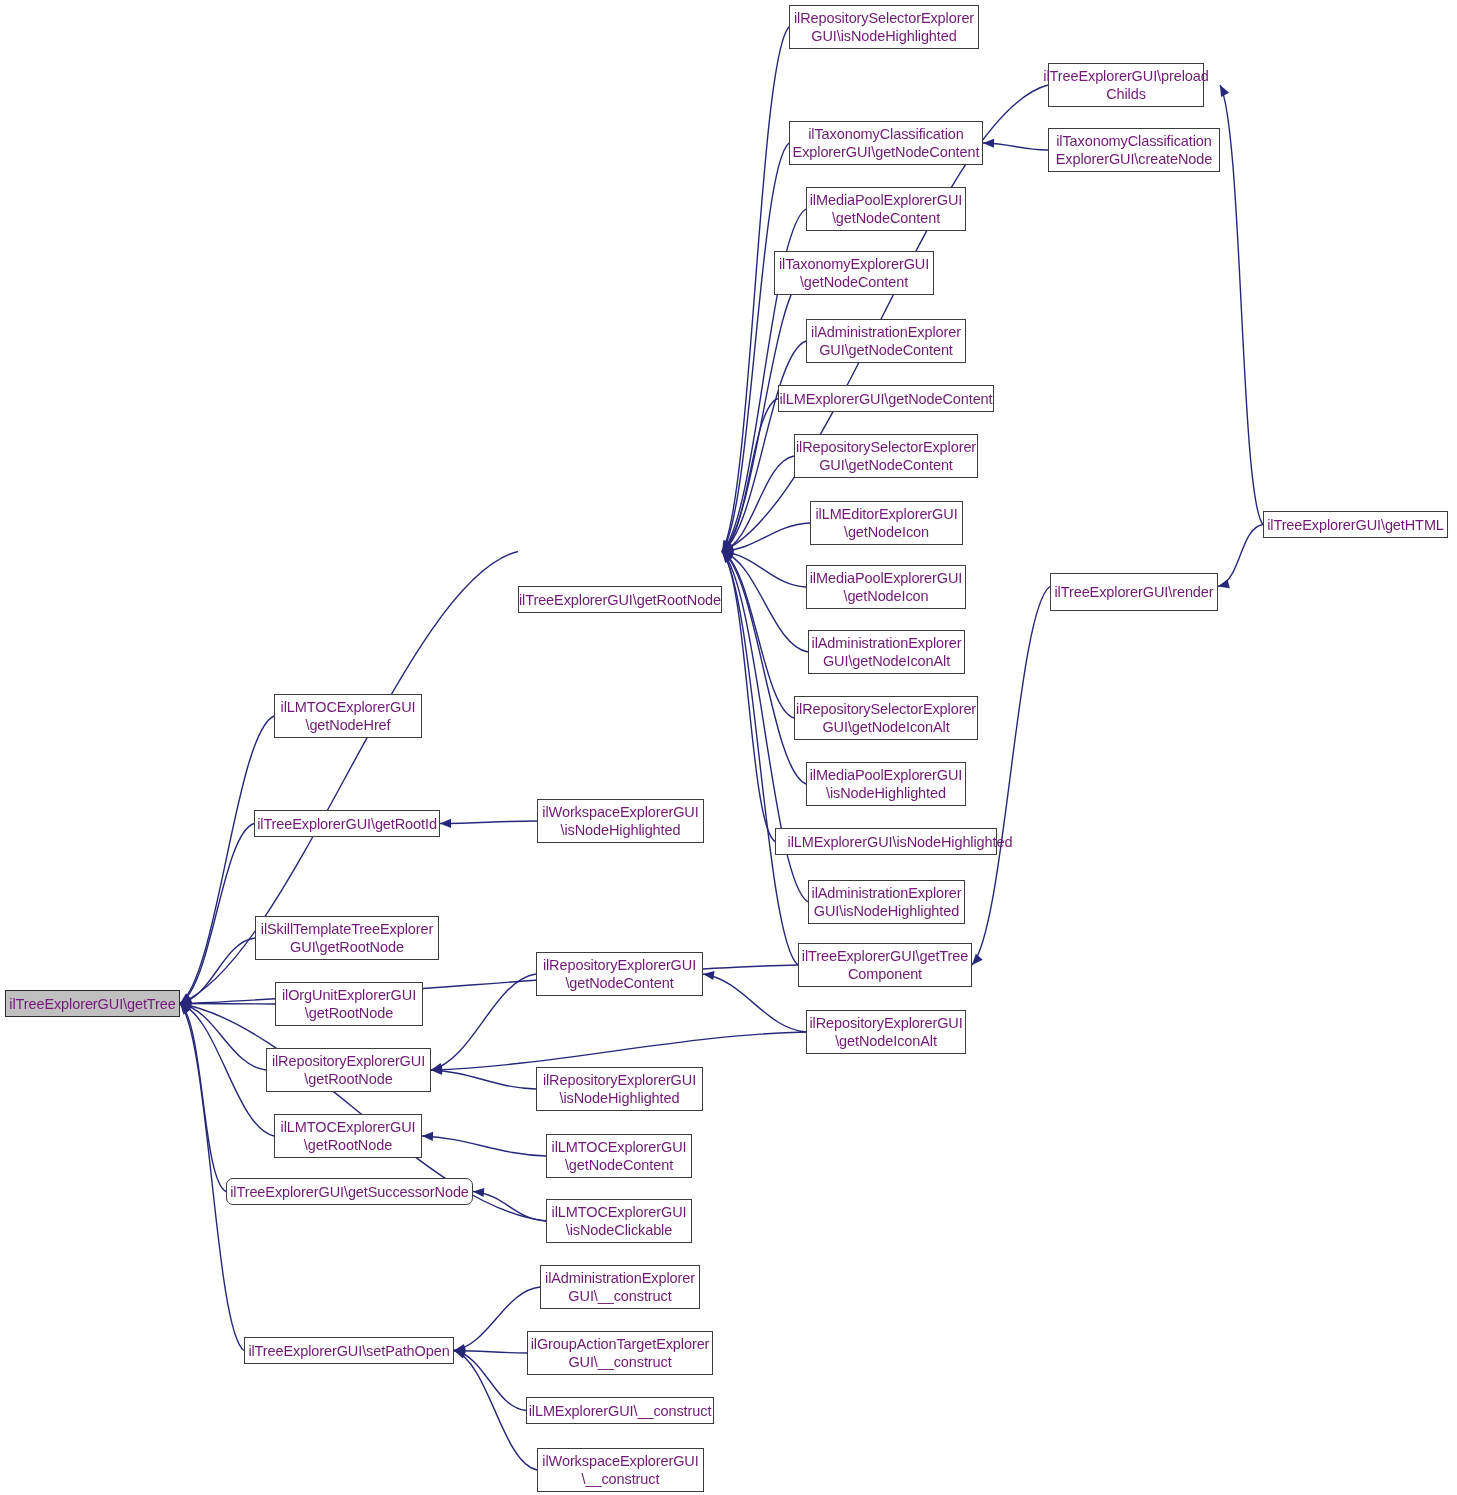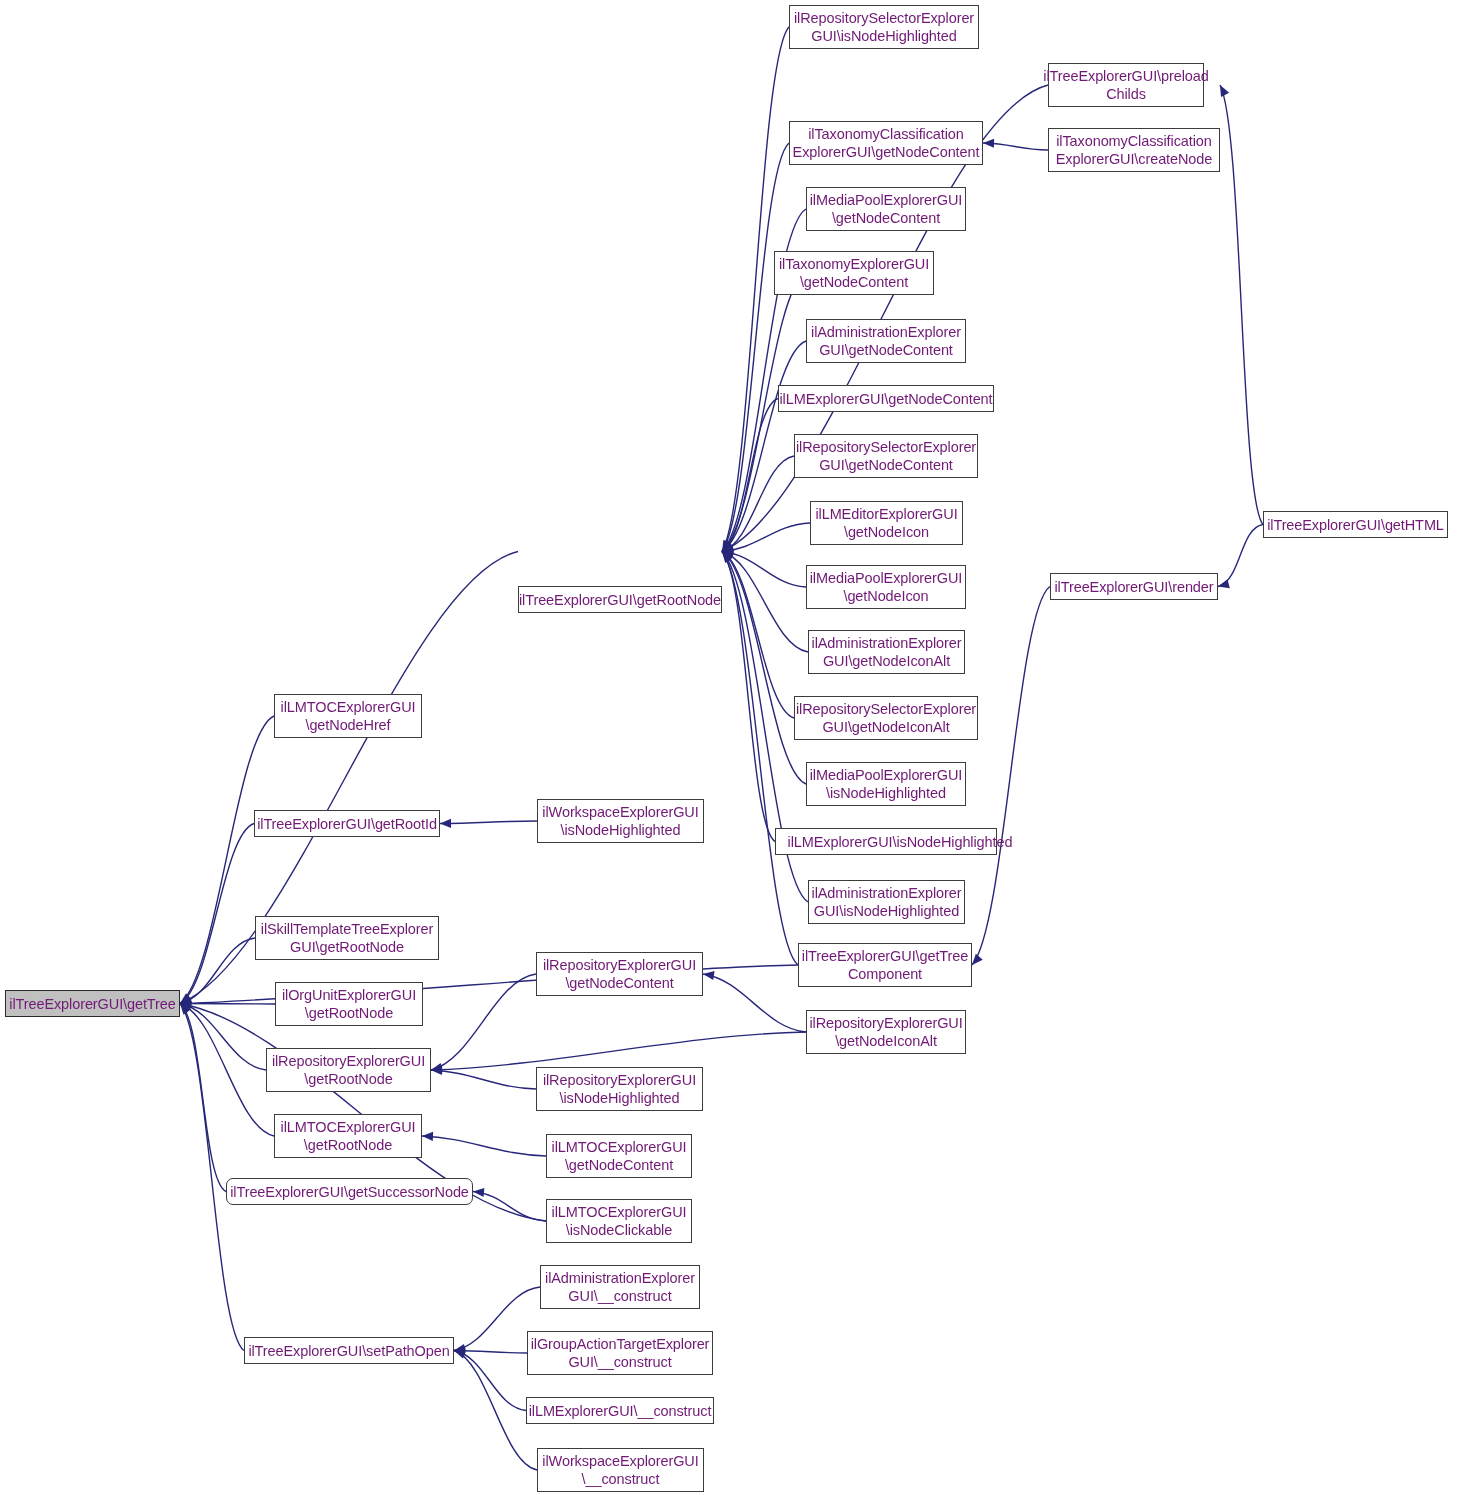--- a/index.html
+++ b/index.html
@@ -222,21 +222,21 @@
       </g>
     </svg>
   <div id="nodes">
       <div class="node root" style="left: 5px; top: 990px; width: 175px; height: 27px;"><span class="label">ilTreeExplorerGUI\getTree</span></div>
       <div class="node" style="left: 518px; top: 538px; width: 204px; height: 27px; margin-top: 48px;"><span class="label">ilTreeExplorerGUI\getRootNode</span></div>
       <div class="node" style="left: 254px; top: 810px; width: 186px; height: 27px;"><span class="label">ilTreeExplorerGUI\getRootId</span></div>
       <div class="node" style="left: 226px; top: 1178px; width: 247px; height: 27px; border-radius: 7px;"><span class="label">ilTreeExplorerGUI\getSuccessorNode</span></div>
       <div class="node" style="left: 244px; top: 1337px; width: 210px; height: 27px;"><span class="label">ilTreeExplorerGUI\setPathOpen</span></div>
       <div class="node" style="left: 798px; top: 943px; width: 174px; height: 44px;"><span class="label">ilTreeExplorerGUI\getTree
 Component</span></div>
-      <div class="node" style="left: 1050px; top: 573px; width: 168px; height: 27px;"><span class="label">ilTreeExplorerGUI\render</span></div>
+      <div class="node" style="left: 1050px; top: 573px; width: 168px; height: 38px;"><span class="label">ilTreeExplorerGUI\render</span></div>
       <div class="node" style="left: 1263px; top: 511px; width: 185px; height: 27px;"><span class="label">ilTreeExplorerGUI\getHTML</span></div>
       <div class="node" style="left: 1048px; top: 63px; width: 156px; height: 44px;"><span class="label">ilTreeExplorerGUI\preload
 Childs</span></div>
       <div class="node" style="left: 789px; top: 5px; width: 190px; height: 44px;"><span class="label">ilRepositorySelectorExplorer
 GUI\isNodeHighlighted</span></div>
       <div class="node" style="left: 789px; top: 121px; width: 194px; height: 44px;"><span class="label">ilTaxonomyClassification
 ExplorerGUI\getNodeContent</span></div>
       <div class="node" style="left: 1048px; top: 128px; width: 172px; height: 44px;"><span class="label">ilTaxonomyClassification
 ExplorerGUI\createNode</span></div>
       <div class="node" style="left: 806px; top: 187px; width: 160px; height: 44px;"><span class="label">ilMediaPoolExplorerGUI

